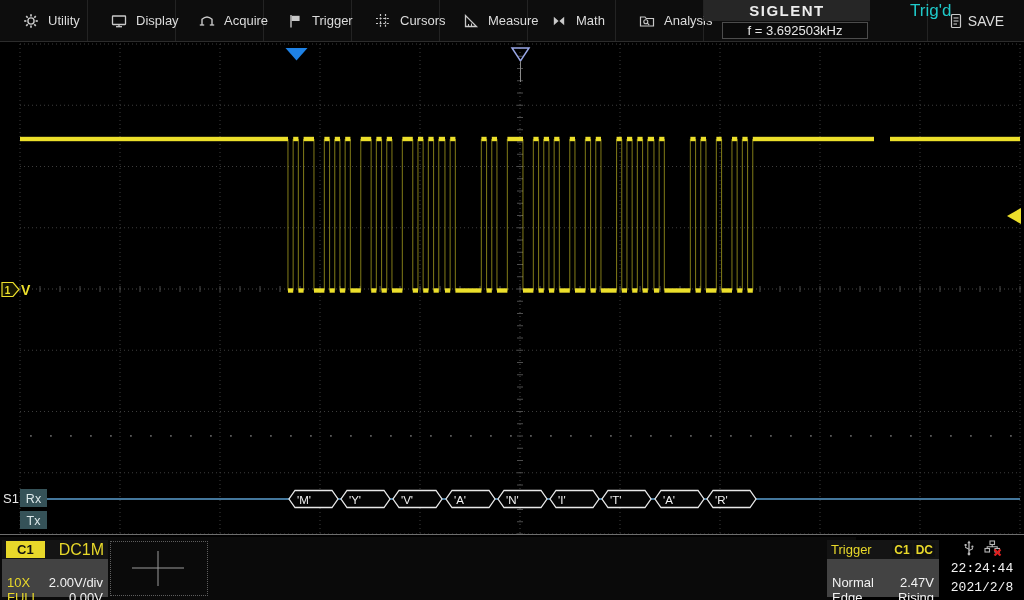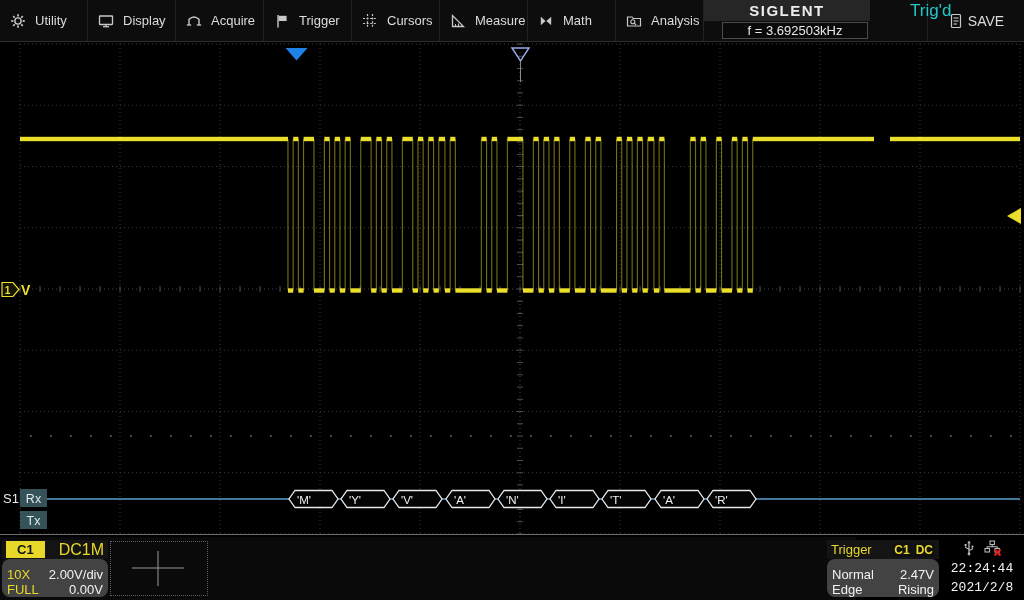--- a/index.html
+++ b/index.html
@@ -2,42 +2,42 @@
 <html><head>
 <meta charset="utf-8">
 <style>
   html,body{margin:0;padding:0;background:#000;}
   .screen{position:relative;width:1024px;height:600px;background:#000;overflow:hidden;
           font-family:"Liberation Sans",sans-serif;-webkit-font-smoothing:antialiased;}
   
   .menubar{position:absolute;top:0;left:0;width:1024px;height:42px;background:#0d0d0d;
            border-bottom:1px solid #2c2c2c;box-sizing:border-box;display:flex;}
   #menu-items{display:flex;height:100%;}
-  .menu-item{width:88px;height:100%;display:flex;align-items:center;gap:9px;padding-left:10px;
+  .menu-item{width:88px;height:100%;display:flex;align-items:center;gap:9px;padding-left:23px;
              border-right:1px solid #232323;box-sizing:border-box;cursor:default;}
   .menu-item .mi-label{color:#dcdcdc;font-size:13px;}
   .mi-icon{width:16px;height:16px;display:inline-flex;flex:0 0 16px;}
   .brand-cluster{width:224px;height:100%;display:grid;grid-template-columns:166px 1fr;
                  grid-template-rows:21px 1fr;border-right:1px solid #232323;box-sizing:border-box;}
   .brand-logo{background:#262626;color:#ededed;font-weight:bold;font-size:15px;letter-spacing:1.5px;
               display:flex;align-items:center;justify-content:center;}
   .trig-status{color:#1fc9c9;font-size:17px;display:flex;align-items:center;justify-content:center;margin-left:40px;}
   .freq-box{margin:1px 2px 3px 18px;border:1px solid #4c4c4c;background:#0a0a0a;color:#e8e8e8;
             font-size:13px;display:flex;align-items:center;justify-content:center;}
   .save-cluster{flex:1;display:flex;align-items:center;justify-content:center;gap:4px;
                 color:#dcdcdc;font-size:14px;cursor:default;}
   
   .grid-area{position:absolute;top:42px;left:0;width:1024px;height:495px;background:#000;}
   
   .bottombar{position:absolute;top:537px;left:0;width:856px;height:63px;background:#0a0a0a;font-size:13px;}
   .panel{position:absolute;top:3px;height:57px;box-sizing:border-box;}
   .panel-header{height:19px;display:flex;align-items:center;justify-content:space-between;
                 padding:0 4px;background:#141414;color:#ededed;box-sizing:border-box;}
   .panel-rows{background:#434343;height:38px;display:flex;flex-direction:column;
-              justify-content:space-evenly;padding:8px 5px;box-sizing:border-box;border-radius:8px;}
+              justify-content:space-evenly;padding:16px 5px;box-sizing:border-box;}
   .p-row{display:flex;justify-content:space-between;color:#f2f2f2;}
   .ch-box{left:2px;width:106px;}
   .ch-chip{background:#e8d82a;color:#111;font-weight:bold;padding:0 11px;height:17px;
            line-height:17px;font-size:13px;}
   .ch-coup{color:#e8d82a;font-weight:normal;font-size:16px;}
   .ch-lbl{color:#e8d82a;}
   .add-box{position:absolute;left:110px;top:4px;width:98px;height:55px;border:1px dotted #5e5e5e;
            box-sizing:border-box;}
   .tb-box{left:694px;width:129px;}
   .trig-box{left:827px;width:112px;}

